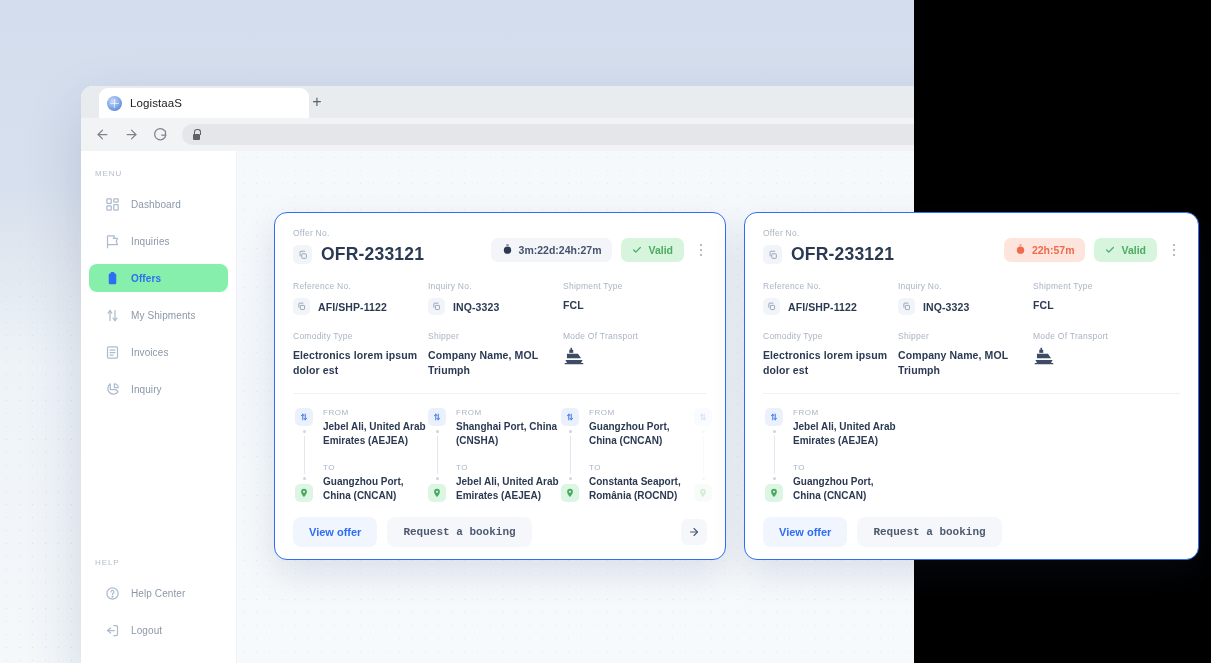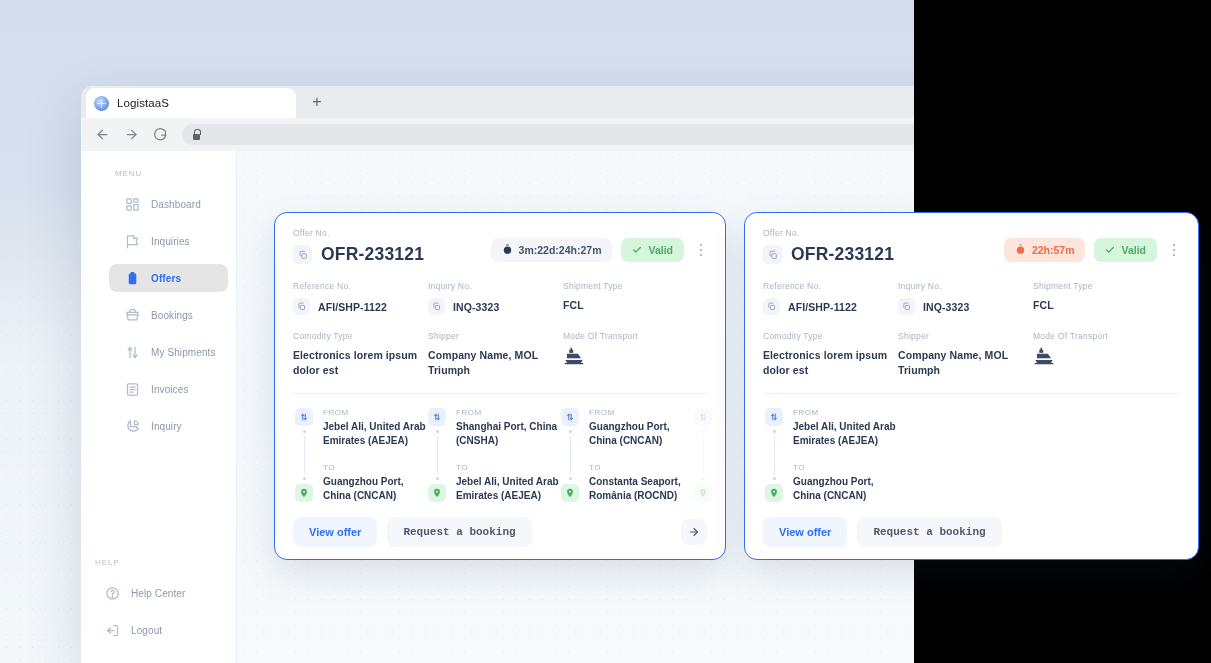--- a/index.html
+++ b/index.html
@@ -29,21 +29,21 @@
     position: absolute; left: 81px; top: 86px; width: 1117px; height: 577px;
     background: #ffffff;
     border-radius: 12px 12px 0 0;
     box-shadow: 0 22px 55px rgba(35,55,95,.17);
     overflow: hidden;
   }
   .chrome-top {
     position: relative; height: 32px; background: #e9ecef;
   }
   .tab {
-    position: absolute; left: 5px; top: 2px; width: 210px; height: 30px;
+    position: absolute; left: 18px; top: 2px; width: 210px; height: 30px;
     background: #ffffff; border-radius: 9px 9px 0 0;
     display: flex; align-items: center; padding: 0 8px;
   }
   .tab-fav {
     width: 15px; height: 15px; border-radius: 50%;
     background: radial-gradient(circle at 40% 35%, #cddcf7 0%, #7aa3e8 55%, #3f6fd0 100%);
     flex: 0 0 auto; position: relative;
   }
   .tab-fav::after{
     content:""; position:absolute; inset:3px;
@@ -91,31 +91,30 @@
 
   
   .app { position: relative; height: 512px; background: #ffffff; display: flex; }
 
   
   .sidebar {
     width: 156px; flex: 0 0 156px; background: #ffffff;
     border-right: 1px solid #eef1f5;
     display: flex; flex-direction: column; padding-top: 18px;
     position: relative;
-    padding-left: 20px;
   }
   .side-label {
     font-size: 8px; letter-spacing: .9px; color: #b4bdca; padding-left: 14px;
     text-transform: uppercase; margin-bottom: 12px;
   }
   .side-item {
     display: flex; align-items: center; height: 28px; margin: 0 8px 9px 8px;
     padding-left: 16px; border-radius: 8px; cursor: pointer;
   }
-  .side-item.active { background: #e5e5e5; text-align: center; }
+  .side-item.active { background: #86efac; text-align: center; }
   .side-ico { width: 15px; height: 15px; flex: 0 0 15px; margin-right: 11px; color:#aebbcd; }
   .side-item.active .side-ico { color: #2f6ef0; }
   .side-ico svg { display:block; width:100%; height:100%; }
   .side-text { font-size: 10px; color: #8c98a8; letter-spacing:.1px; }
   .side-item.active .side-text { color: #2f6ef0; font-weight: 600; }
   .side-bottom { position: absolute; left:0; right:0; bottom: 10px; }
 
   
   .content {
     flex: 1; position: relative;
@@ -300,30 +299,20 @@
         <div class="side-item active">
           <span class="side-ico">
             <svg viewBox="0 0 24 24" fill="currentColor">
                 <rect x="6" y="4" width="12" height="17" rx="2"></rect>
                 <rect x="9" y="1.5" width="6" height="3.5" rx="1.2"></rect>
               </svg>
           </span>
           <span class="side-text">Offers</span>
         </div>
 
-        <div class="side-item">
-          <span class="side-ico">
-            <svg viewBox="0 0 24 24" fill="none" stroke="currentColor" stroke-width="2" stroke-linecap="round" stroke-linejoin="round">
-                <path d="M3 7h18l-2 12H5L3 7z"></path>
-                <path d="M7 7a5 5 0 0 1 10 0"></path>
-                <line x1="3" y1="11" x2="21" y2="11"></line>
-              </svg>
-          </span>
-          <span class="side-text">Bookings</span>
-        </div>
 
         <div class="side-item">
           <span class="side-ico">
             <svg viewBox="0 0 24 24" fill="none" stroke="currentColor" stroke-width="2" stroke-linecap="round" stroke-linejoin="round">
                 <polyline points="5 8 8 4 11 8"></polyline>
                 <line x1="8" y1="4" x2="8" y2="20"></line>
                 <polyline points="13 16 16 20 19 16"></polyline>
                 <line x1="16" y1="20" x2="16" y2="4"></line>
               </svg>
           </span>

